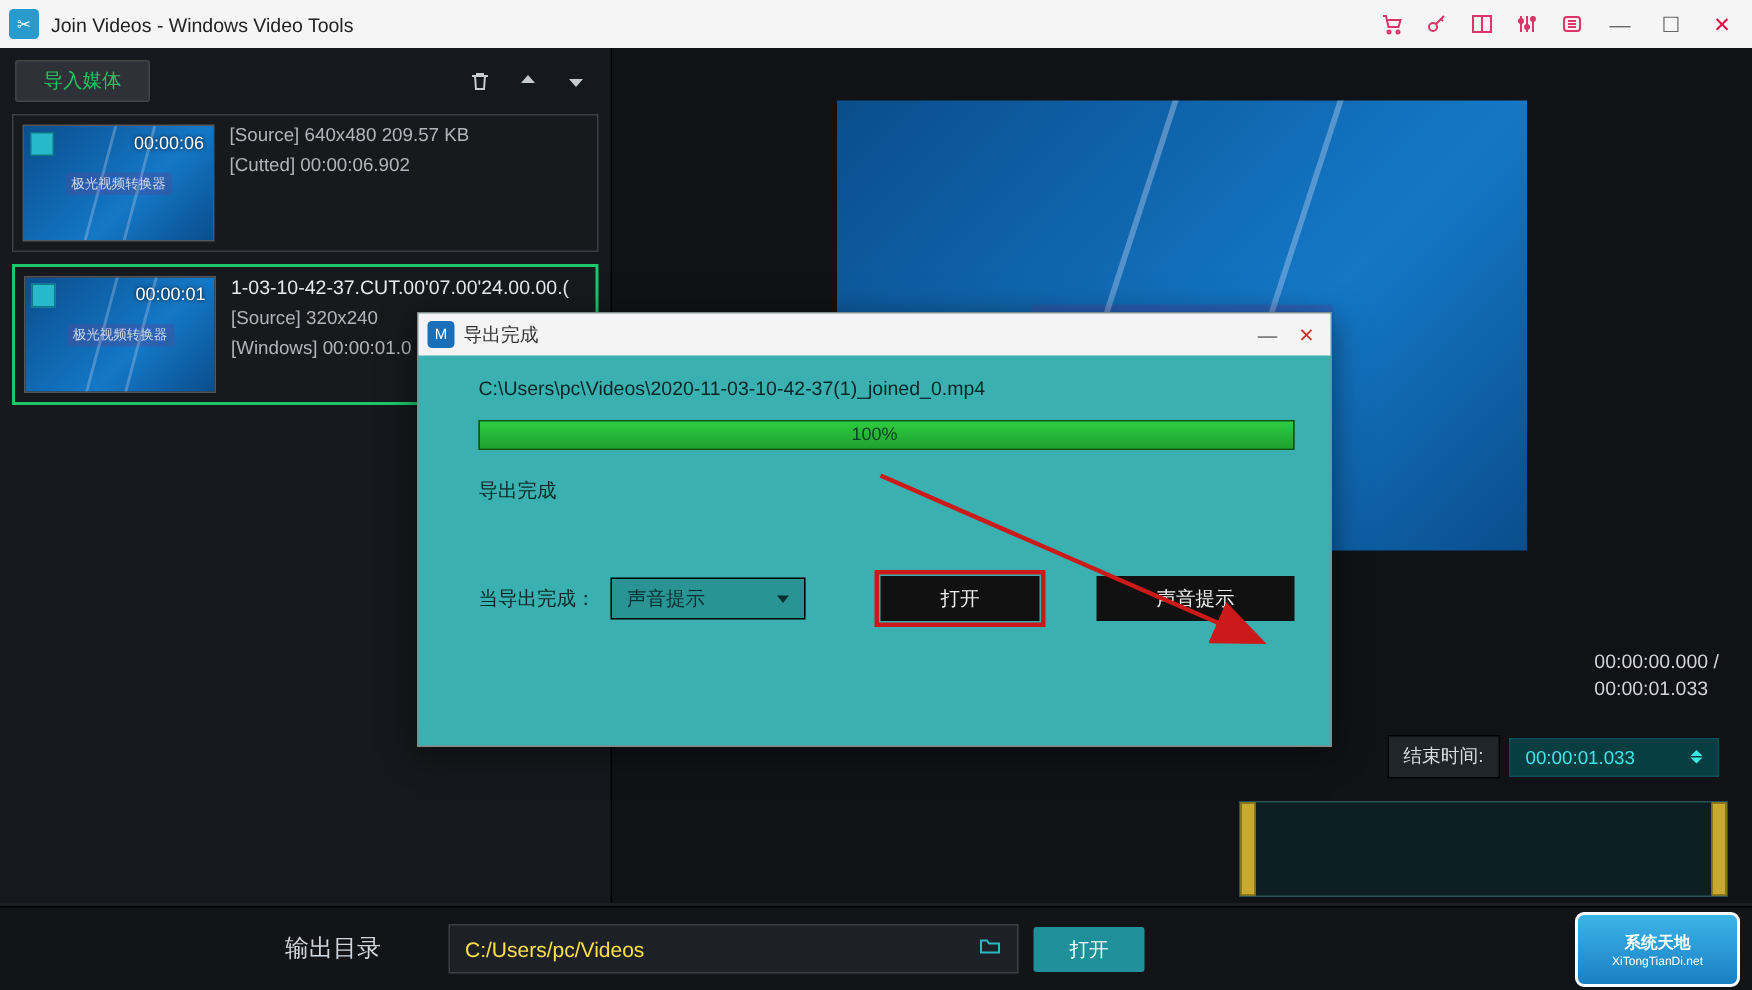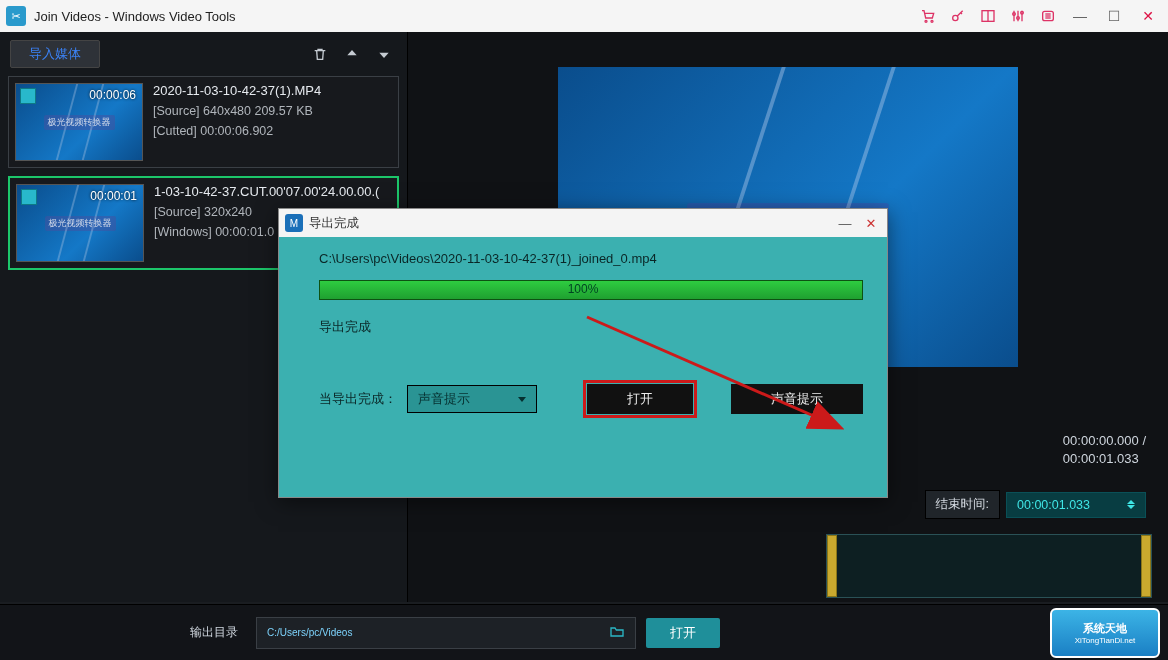--- a/index.html
+++ b/index.html
@@ -12,21 +12,21 @@
 .titlebar .right { margin-left: auto; display: flex; align-items: center; gap: 6px; padding-right: 6px; }
 .titlebar .ticon { width: 24px; height: 24px; display: flex; align-items: center; justify-content: center; cursor: pointer; }
 .titlebar .ticon svg { width: 16px; height: 16px; }
 .titlebar .winbtn { width: 28px; height: 28px; display: flex; align-items: center; justify-content: center; color: #666; font-size: 14px; cursor: pointer; }
 .titlebar .close-x { color: #d14; }
 
 
 .main { display: flex; height: 570px; }
 .leftpane { width: 408px; background: #15181c; border-right: 1px solid #000; display: flex; flex-direction: column; }
 .leftpane .toolbar { display: flex; align-items: center; padding: 8px 10px; gap: 6px; }
-.btn-import { background: #2e3238; color: #3b82f6; border: 1px solid #444; padding: 4px 18px; font-size: 13px; border-radius: 2px; cursor: pointer; }
+.btn-import { background: #2e3238; color: #22c55e; border: 1px solid #444; padding: 4px 18px; font-size: 13px; border-radius: 2px; cursor: pointer; }
 .toolbar-spacer { flex: 1; }
 .toolbar-icon { width: 26px; height: 26px; display: flex; align-items: center; justify-content: center; color: #c5cbd2; cursor: pointer; }
 .toolbar-icon svg { width: 16px; height: 16px; }
 
 .media-list { padding: 0 8px; display: flex; flex-direction: column; gap: 8px; }
 .media-item { border: 1px solid #3a3f45; padding: 6px; display: flex; gap: 10px; background: #17191d; }
 .media-item.selected { border: 2px solid #1cc66a; }
 .thumb { width: 128px; height: 78px; background: linear-gradient(135deg, #0a4d8c 0%, #1478c7 60%, #0a4d8c 100%); position: relative; border: 1px solid #555; display:flex; align-items:center; justify-content:center; }
 .thumb::before, .thumb::after { content:""; position:absolute; background:rgba(180,200,230,.35); }
 .thumb::before { left:40%; top:0; width:2px; height:100%; transform:skewX(-15deg);}
@@ -55,22 +55,22 @@
 .end-row .stepper span { width:0;height:0;border-left:4px solid transparent;border-right:4px solid transparent;}
 .end-row .stepper .up{border-bottom:4px solid #3fe5e5;}
 .end-row .stepper .dn{border-top:4px solid #3fe5e5;}
 
 .timeline { position:absolute; left:418px; right:16px; top:502px; height:64px; background:#0d1f22; border:1px solid #2a5156;}
 .timeline .handle { position:absolute; top:0; bottom:0; width:10px; background:#c9a92e; border:1px solid #8b7619;}
 .timeline .handle.left{left:0;} .timeline .handle.right{right:0;}
 
 
 .bottombar { position:absolute; left:0; right:0; bottom:0; height:56px; background:#121418; border-top:1px solid #000; display:flex; align-items:center; padding:0 10px 0 190px; gap:10px;}
-.bottombar .lbl { color:#cfd6de; font-size:12px; margin-right:8px;}
-.path-box { flex:0 0 380px; background:#1d2126; border:1px solid #3a3f45; color:#7dd3fc; font-size:10px; padding:6px 10px; display:flex; align-items:center;}
+.bottombar .lbl { color:#cfd6de; font-size:16px; margin-right:8px;}
+.path-box { flex:0 0 380px; background:#1d2126; border:1px solid #3a3f45; color:#fde047; font-size:14px; padding:6px 10px; display:flex; align-items:center;margin-left:27px;}
 .path-box .folder { margin-left:auto; color:#2bb8c6;}
 .open-btn { background:#1f8f9a; color:#fff; padding:6px 24px; font-size:13px; border:none; border-radius:2px; cursor:pointer;}
 .merge-right { position:absolute; right:10px; bottom:14px; color:#fff; font-size:15px; display:flex; align-items:center; gap:4px;}
 .watermark-badge { position:absolute; right:8px; bottom:2px; width:110px; height:50px; background:linear-gradient(180deg,#3cb4e6,#1a7fc4); border-radius:6px; display:flex; align-items:center; justify-content:center; flex-direction:column; color:#fff; font-size:11px; font-weight:bold; border:2px solid #fff;}
 .watermark-badge small{font-size:8px; font-weight:normal;}
 
 
 .dialog { position:absolute; left:278px; top:208px; width:610px; height:290px; background:#3bb0b0; border:1px solid #888; box-shadow:0 4px 20px rgba(0,0,0,.5);}
 .dialog .dlg-title { height:28px; background:#f4f4f4; display:flex; align-items:center; padding:0 6px; font-size:12.5px; color:#333;}
 .dialog .dlg-title .dicon{width:18px;height:18px;background:#1a6fb8;border-radius:3px;margin-right:6px;display:flex;align-items:center;justify-content:center;color:#fff;font-size:10px;}
@@ -164,21 +164,20 @@
         </div>
     </div>
     <div class="media-list">
       <div class="media-item">
         <div class="thumb">
           <div class="thumb-icon"></div>
           <div class="dur">00:00:06</div>
           <div class="watermark">极光视频转换器</div>
         </div>
         <div class="meta">
-          <div class="name">2020-11-03-10-42-37(1).MP4</div>
           <div class="line">[Source] 640x480 209.57 KB</div>
           <div class="line">[Cutted] 00:00:06.902</div>
         </div>
       </div>
       <div class="media-item selected">
         <div class="thumb">
           <div class="thumb-icon"></div>
           <div class="dur">00:00:01</div>
           <div class="watermark">极光视频转换器</div>
         </div>

